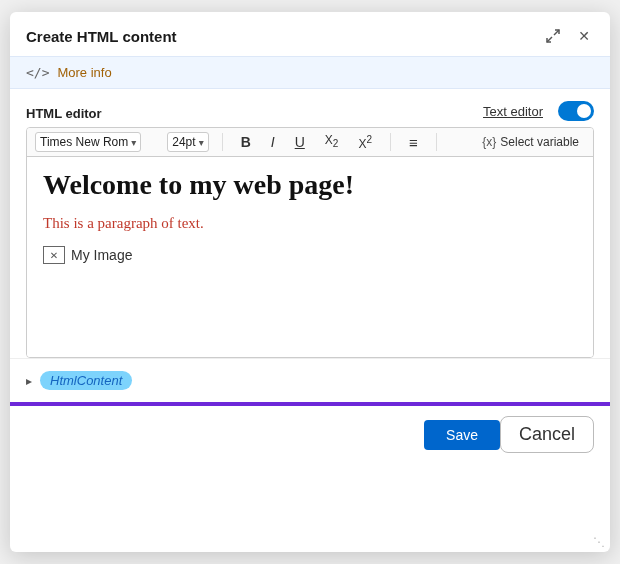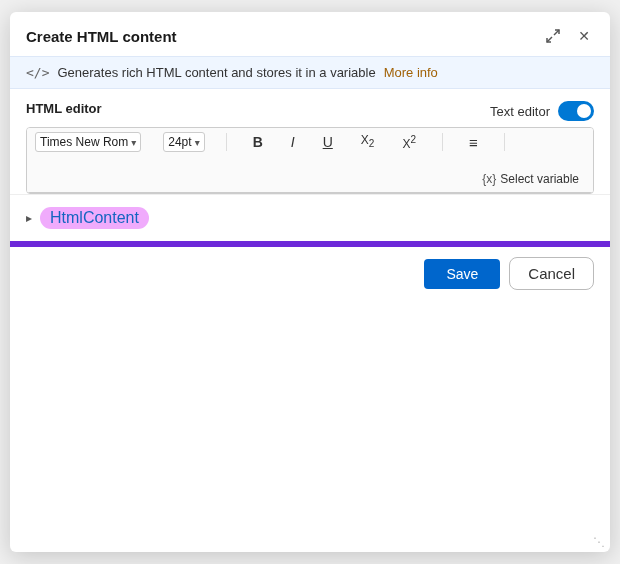--- a/index.html
+++ b/index.html
@@ -65,35 +65,36 @@
       color: #a16207;
       text-decoration: none;
     }
     .code-icon {
       color: #666;
       font-size: 13px;
       font-family: monospace;
     }
     .section-label-row {
       display: flex;
-      align-items: flex-start;
+      align-items: flex-end;
       justify-content: space-between;
       padding: 12px 16px 6px 16px;
     }
     .section-label {
       font-size: 13px;
       font-weight: 600;
       color: #222;
     }
     .toggle-row {
       display: flex;
       align-items: center;
-      gap: 8px;
-      font-size: 13px;
-      color: #333;
+      gap: 15px;
+      font-size: 13px;
+      color: #333;
+      text-decoration: underline;
     }
     .toggle {
       position: relative;
       width: 36px;
       height: 20px;
       display: inline-block;
     }
     .toggle input { opacity: 0; width: 0; height: 0; }
     .toggle-slider {
       position: absolute;
@@ -115,21 +116,21 @@
     }
     .editor-area {
       margin: 0 16px;
       border: 1px solid #ccc;
       border-radius: 4px;
       overflow: hidden;
     }
     .toolbar {
       display: flex;
       align-items: center;
-      gap: 18px;
+      gap: 10px;
       padding: 4px 8px;
       border-bottom: 1px solid #ccc;
       background: #fafafa;
       flex-wrap: wrap;
     }
     .toolbar-select {
       border: 1px solid #ccc;
       border-radius: 3px;
       padding: 2px 4px;
       font-size: 12px;
@@ -217,52 +218,53 @@
       display: flex;
       align-items: center;
       gap: 8px;
       padding: 12px 16px;
       border-top: 1px solid #eee;
       font-size: 13px;
       color: #333;
     }
     .chevron-icon { font-size: 12px; color: #555; }
     .variable-badge {
-      background: #f0abfc;
+      background: #7dd3fc;
       color: #1565c0;
       border-radius: 12px;
       padding: 2px 10px;
-      font-size: 16px;
+      font-size: 13px;
       font-weight: 500;
+      font-style: italic;
     }
     .dialog-footer {
       display: flex;
       justify-content: flex-end;
       align-items: center;
-      gap: 9px;
+      gap: 0;
       padding: 10px 16px 14px 16px;
-      border-top: 6px solid #6d28d9;
+      border-top: 4px solid #6d28d9;
     }
     .btn-save {
       background: #0066cc;
       color: #fff;
       border: none;
       border-radius: 4px;
       padding: 7px 22px;
       font-size: 14px;
       cursor: pointer;
       font-weight: 500;
     }
     .btn-cancel {
       background: #fff;
       color: #333;
       border: 1px solid #bbb;
       border-radius: 8px;
       padding: 7px 18px;
-      font-size: 15px;
+      font-size: 18px;
       cursor: pointer;
     }
     .resize-handle {
       position: absolute;
       bottom: 3px;
       right: 5px;
       color: #bbb;
       font-size: 12px;
     }
     .chevron-small {
@@ -287,21 +289,20 @@
         </svg>
       </button>
       <button class="icon-btn" title="Close">
         <span>✕</span>
       </button>
     </div>
   </div>
 
   <div class="info-banner">
     <span class="code-icon">&lt;/&gt;</span>
-    <span>Generates rich HTML content and stores it in a variable</span>
     <a href="#">More info</a>
   </div>
 
   <div class="section-label-row">
     <span class="section-label">HTML editor</span>
     <div class="toggle-row">
       <span>Text editor</span>
       <label class="toggle">
         <input type="checkbox" checked="" style="">
         <span class="toggle-slider"></span>
@@ -309,39 +310,47 @@
     </div>
   </div>
 
   <div class="editor-area">
 
     <div class="toolbar">
       <div class="toolbar-select">
         <span>Times New Rom</span>
         <span class="chevron-small">▾</span>
       </div>
-      <div class="toolbar-select" style="margin-left:4px;">
+      <div class="toolbar-select" style="margin-left:16px;">
         <span>24pt</span>
         <span class="chevron-small">▾</span>
       </div>
       <div class="toolbar-divider"></div>
       <button class="toolbar-btn bold">B</button>
       <button class="toolbar-btn italic">I</button>
       <button class="toolbar-btn underline">U</button>
       <button class="toolbar-btn" style="font-size:12px;">X<sub>2</sub></button>
       <button class="toolbar-btn" style="font-size:12px;">X<sup>2</sup></button>
       <div class="toolbar-divider"></div>
       <button class="toolbar-btn" style="font-size:15px;">≡</button>
       <div class="toolbar-divider"></div>
       <button class="toolbar-select-var">
         <span style="font-size:12px;color:#555;">{x}</span>
         <span>Select variable</span>
       </button>
     </div>
 
+    <div class="content-area">
+      <div class="content-heading">Welcome to my web page!</div>
+      <div class="content-paragraph">This is a paragraph of text.</div>
+      <div class="content-image-row">
+        <div class="image-placeholder"></div>
+        <span>My Image</span>
+      </div>
+    </div>
   </div>
 
   <div class="variables-row">
     <span class="chevron-icon">▸</span>
     <span class="variable-badge">HtmlContent</span>
   </div>
 
   <div class="dialog-footer">
     <button class="btn-save">Save</button>
     <button class="btn-cancel">Cancel</button>

